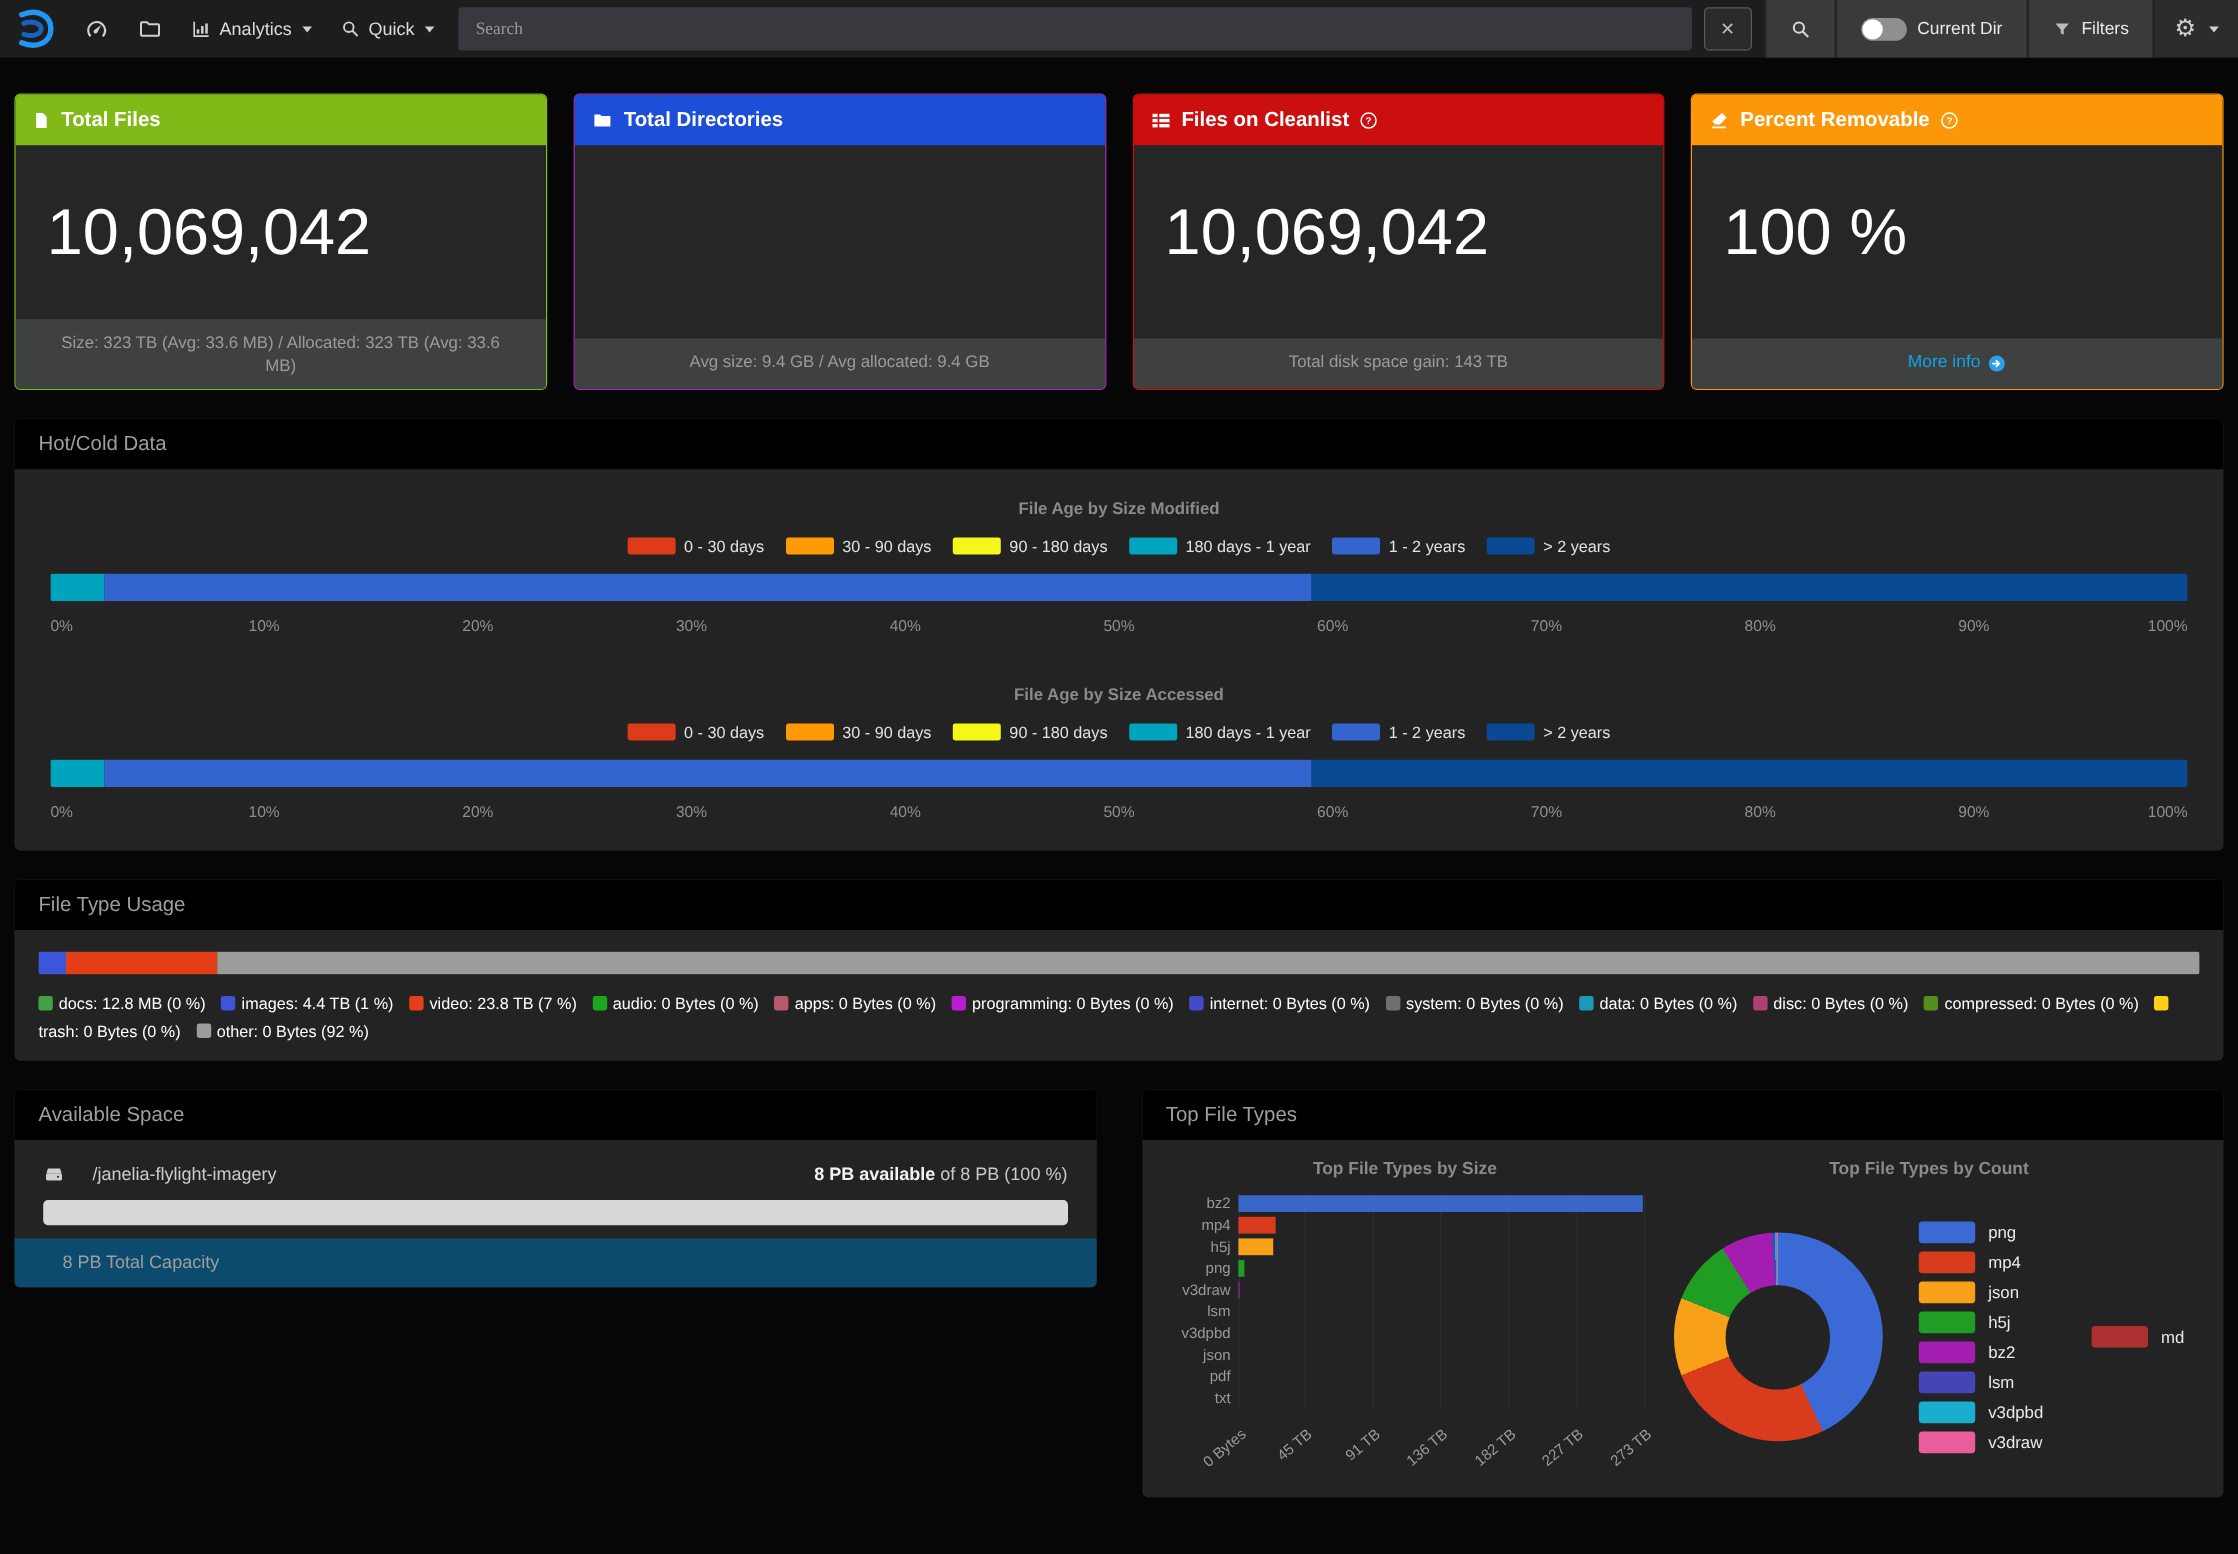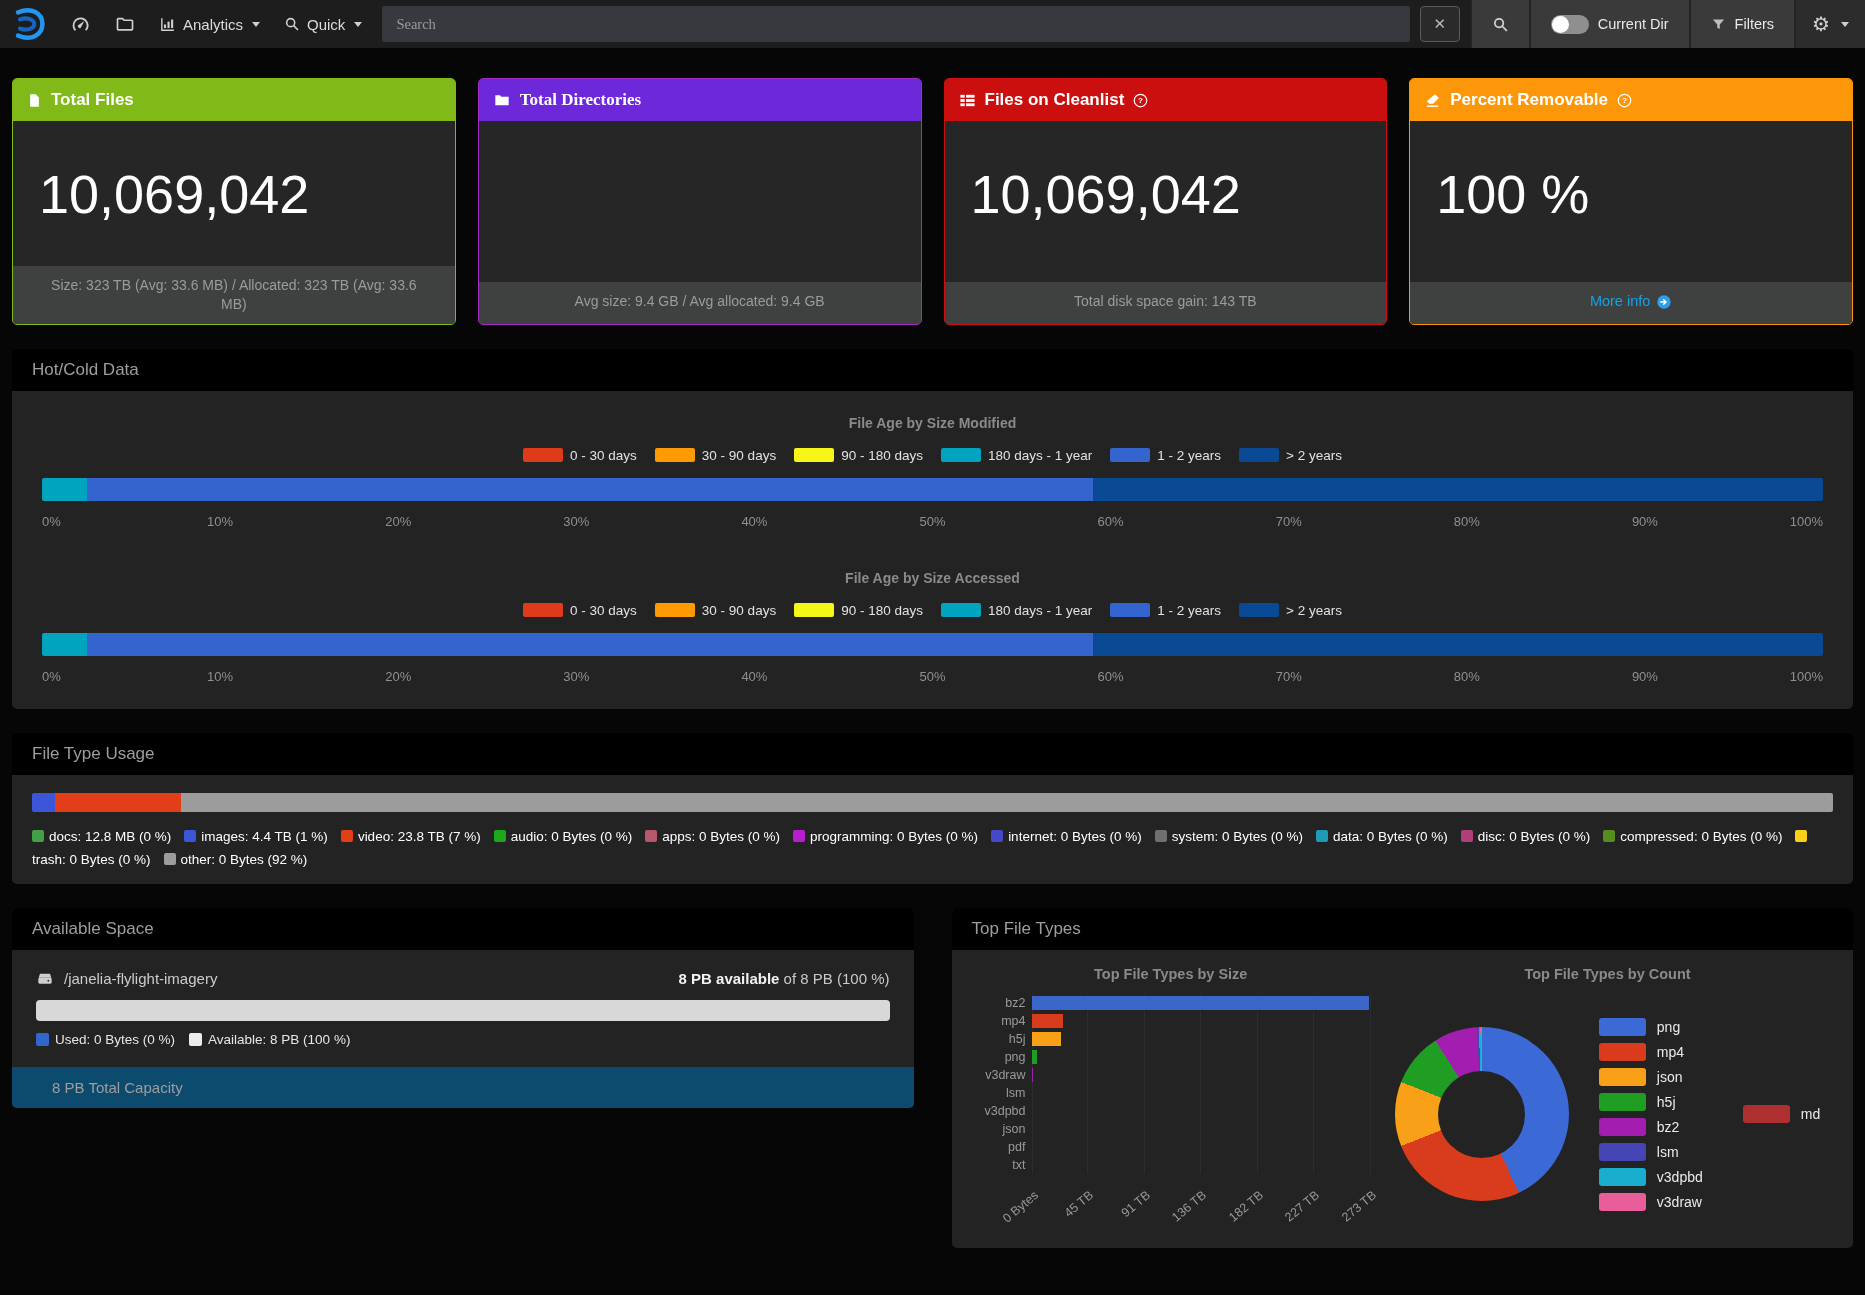--- a/index.html
+++ b/index.html
@@ -59,21 +59,21 @@
   .fu-seg { height:100%; }
   .fu-legend { margin-top:13px; font-size:13.5px; color:#fff; line-height:1.75; }
   .fu-item { margin-right:13px; }
   .fu-sq { display:inline-block; width:12px; height:12px; border-radius:2px; margin-right:5px; vertical-align:-1px; }
   
   .bottom-row { display:flex; gap:38px; margin:24px 12px 0; align-items:flex-start; }
   .bottom-row .panel { flex:1 1 0; margin:0; }
   
   .as-body { padding:20px 24px 0; }
   .as-row { display:flex; justify-content:space-between; align-items:center; font-size:15px; color:#cccccc; }
-  .as-path { display:flex; align-items:center; gap:10px; }
+  .as-path { display:flex; align-items:center; gap:23px; }
   .as-avail b { color:#f2f2f2; }
   .as-avail { color:#c9c9c9; }
   .as-bar { height:21px; background:#d8d8d8; border-radius:4px; margin:13px 0 11px; overflow:hidden; }
   .as-used-fill { height:100%; }
   .as-legend { font-size:13.5px; color:#e6e6e6; display:flex; gap:14px; padding-bottom:20px; }
   .as-leg-item { display:inline-flex; align-items:center; gap:6px; }
   .as-sq { width:13px; height:13px; border-radius:2px; display:inline-block; }
   .as-footer { background:#0c4a6e; color:#9e9e9e; font-size:15px; padding:12px 40px; }
   
   .tft-body { display:flex; padding:16px 14px 20px; }
@@ -172,21 +172,21 @@
     <div class="card-header" style="background: rgb(128, 185, 24);">
       <svg width="15" height="17" viewBox="0 0 24 24" fill="#fff">
           <path d="M5 2h9l5 5v15H5z"></path>
         </svg>
       <span>Total Files</span>
     </div>
     <div class="card-value">10,069,042</div>
     <div class="card-footer">Size: 323 TB (Avg: 33.6 MB) / Allocated: 323 TB (Avg: 33.6 MB)</div>
   </div>
   <div class="card" style="border-color: rgb(163, 44, 196);">
-    <div class="card-header" style="background: #6d28d9; font-family: Liberation Serif, serif;">
+    <div class="card-header" style="background: #1d4ed8;">
       <svg width="18" height="16" viewBox="0 0 24 24" fill="#fff">
           <path d="M2 5h7l2 2h11v13H2z"></path>
         </svg>
       <span>Total Directories</span>
     </div>
     <div class="card-footer">Avg size: 9.4 GB / Avg allocated: 9.4 GB</div>
   </div>
   <div class="card" style="border-color: rgb(203, 15, 15);">
     <div class="card-header" style="background: rgb(203, 15, 15);">
       <svg width="17" height="17" viewBox="0 0 24 24" fill="#fff">
@@ -356,30 +356,20 @@
               <circle cx="20" cy="14.5" r="0" fill="#232323"></circle>
             <path d="M4.5 4h15l2 6h-19z" fill="#cfcfcf"></path>
           </svg>
           <span>/janelia-flylight-imagery</span>
         </span>
         <span class="as-avail"><b>8 PB available</b><span> of 8 PB (100 %)</span></span>
       </div>
       <div class="as-bar">
         <div class="as-used-fill" id="as-used-fill" style="width: 0%; background: rgb(51, 102, 204);"></div>
       </div>
-      <div class="as-legend">
-        <span class="as-leg-item">
-          <span class="as-sq" id="as-used-swatch" style="background: rgb(51, 102, 204);"></span>
-          <span>Used: 0 Bytes (0 %)</span>
-        </span>
-        <span class="as-leg-item">
-          <span class="as-sq" id="as-avail-swatch" style="background: rgb(236, 236, 236);"></span>
-          <span>Available: 8 PB (100 %)</span>
-        </span>
-      </div>
     </div>
     <div class="as-footer">8 PB Total Capacity</div>
   </div>
 
   <div class="panel">
     <div class="panel-header">Top File Types</div>
     <div class="tft-body">
       <div class="tft-left">
         <div class="tft-title">Top File Types by Size</div>
         <div class="tft-plot">

